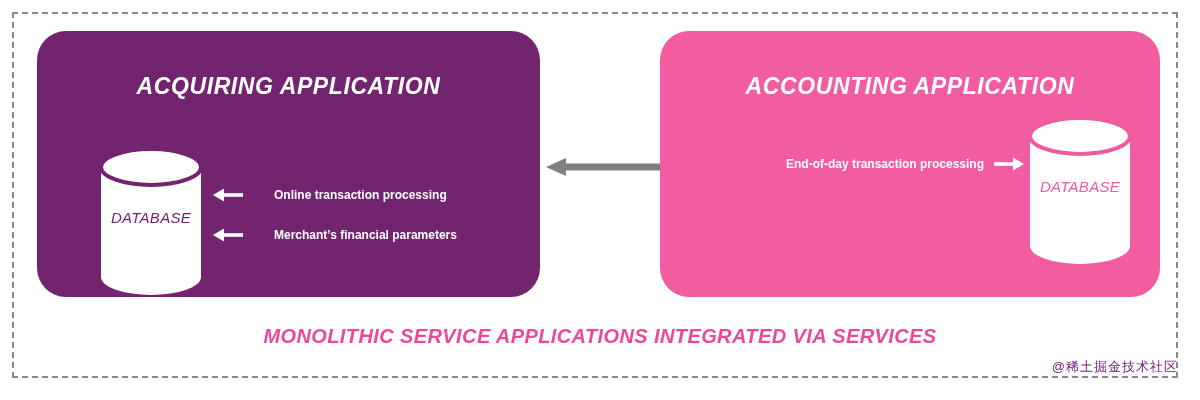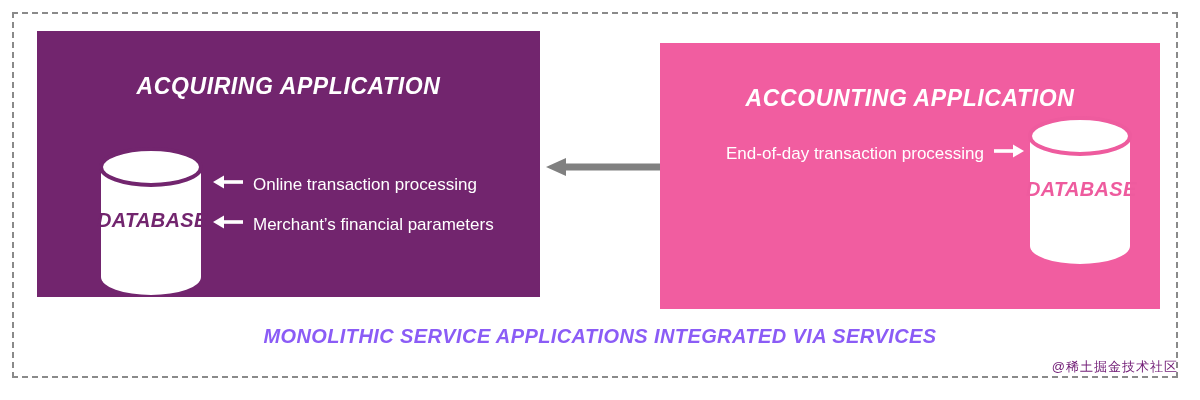--- a/index.html
+++ b/index.html
@@ -24,35 +24,35 @@
     top: 12px;
     width: 1166px;
     height: 366px;
     border: 2px dashed #8a8a8a;
     box-sizing: border-box;
   }
   
   .panel {
     position: absolute;
     box-sizing: border-box;
+    border-radius: 29px;
   }
   .panel-acquiring {
     left: 37px;
     top: 31px;
     width: 503px;
     height: 266px;
     background: #72256E;
   }
   .panel-accounting {
     left: 660px;
     top: 31px;
     width: 500px;
     height: 266px;
     background: #F15DA0;
-    margin-top: 12px;
   }
   .panel-title {
     position: absolute;
     left: 0;
     right: 0;
     top: 42px;
     text-align: center;
     color: #ffffff;
     font-size: 23px;
     font-weight: bold;
@@ -67,22 +67,22 @@
   }
   .cyl-left  { left: 60px;  top: 116px; }
   .cyl-right { left: 1026px; top: 116px; }
   .cyl svg { display: block; width: 108px; height: 150px; }
   .cyl-label {
     position: absolute;
     left: 0;
     right: 0;
     top: 62px;
     text-align: center;
-    font-size: 20px;
-    font-weight: bold;
+    font-size: 15px;
+    font-weight: normal;
     font-style: italic;
     letter-spacing: 0.3px;
   }
   .cyl-left .cyl-label  { color: #72256E; }
   .cyl-right .cyl-label { color: #EE5B9E; }
 
   
   .bullets {
     position: absolute;
   }
@@ -91,25 +91,27 @@
     top: 144px;
     width: 350px;
   }
   .bullets-right {
     left: 668px;
     top: 144px;
     width: 356px;
   }
   .bullet-row {
     display: flex;
+    align-items: center;
     height: 40px;
     color: #ffffff;
-    font-size: 17px;
-  }
-  .bullets-left .bullet-row { justify-content: flex-start; }
+    font-size: 12px;
+    font-weight: bold;
+  }
+  .bullets-left .bullet-row { justify-content: flex-start; gap: 21px; }
   .bullets-right .bullet-row { justify-content: flex-end; }
   .bullet-arrow {
     flex: none;
     width: 30px;
     height: 14px;
     position: relative;
   }
   .bullets-left .bullet-arrow  { margin-right: 10px; }
   .bullets-right .bullet-arrow { margin-left: 10px; }
   .bullet-arrow svg { display: block; }
@@ -125,21 +127,21 @@
   }
   .connector svg { display: block; }
 
   
   .caption {
     position: absolute;
     left: 0;
     right: 0;
     top: 325px;
     text-align: center;
-    color: #8b5cf6;
+    color: #ec4899;
     font-size: 20px;
     font-weight: bold;
     font-style: italic;
     letter-spacing: 0.4px;
   }
   
   .watermark {
     position: absolute;
     right: 22px;
     top: 358px;

